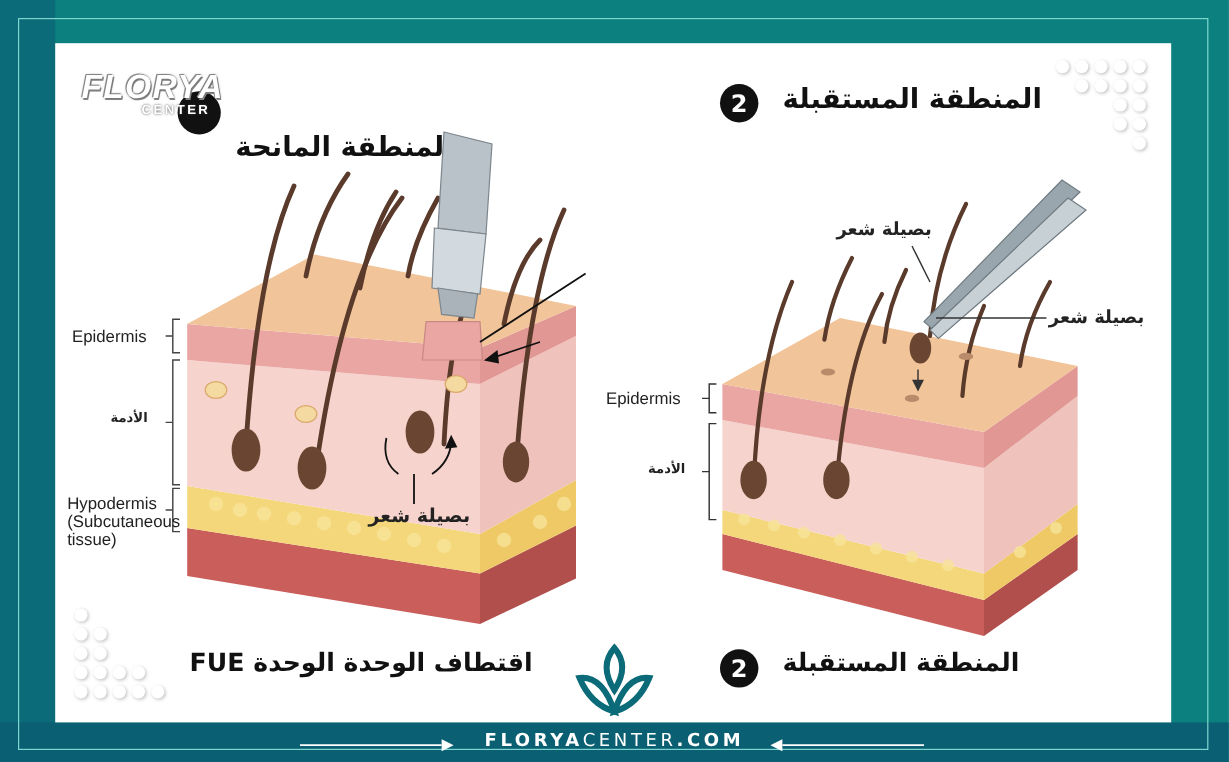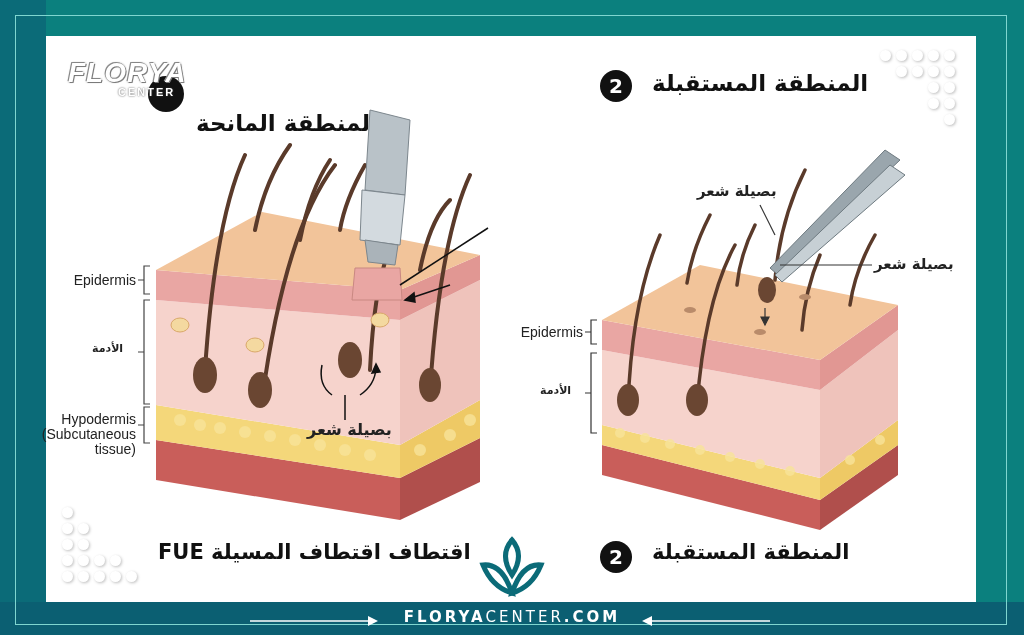--- a/index.html
+++ b/index.html
@@ -16,21 +16,21 @@
   .dots { position: absolute; display: grid; gap: 5px; }
   .dot { width: 11px; height: 11px; border-radius: 50%; background: #fff; box-shadow: 1px 1px 3px rgba(0,0,0,0.25); }
 
   .title { position: absolute; font-family: "DejaVu Sans", sans-serif; font-weight: bold; color: #111; direction: rtl; white-space: nowrap; }
   .badge { position: absolute; width: 32px; height: 32px; border-radius: 50%; background: #111; color: #fff; font-weight: bold; font-size: 20px; display: flex; align-items: center; justify-content: center; }
 
   .logo-text { position: absolute; left: 68px; top: 57px; font-family: "Liberation Sans", sans-serif; font-weight: bold; font-size: 28px; color: #fff; letter-spacing: 1px;
     text-shadow: 0 0 2px #555, 1px 1px 0 #888, -1px -1px 0 #999; font-style: italic; }
   .logo-sub { position: absolute; left: 118px; top: 86px; font-family: "Liberation Sans", sans-serif; font-weight: bold; font-size: 11px; color: #fff; letter-spacing: 2px; text-shadow: 0 0 2px #444; }
 
-  .label-en { position: absolute; font-family: "Liberation Sans", sans-serif; font-size: 14px; color: #222; text-align: right; line-height: 15px; }
+  .label-en { position: absolute; font-family: "Liberation Sans", sans-serif; font-size: 14px; color: #222; line-height: 15px; }
   .label-ar { position: absolute; font-weight: bold; font-size: 11px; color: #222; direction: rtl; }
 
   svg { position: absolute; }
 
   .footer-text { position: absolute; left: 0; top: 608px; width: 1024px; text-align: center; color: #fff; font-family: "DejaVu Sans", sans-serif; font-size: 15px; letter-spacing: 3px; }
   .footer-text b { font-weight: bold; }
   .footer-text span.light { font-weight: normal; }
 </style>
 </head>
 <body>
@@ -101,21 +101,21 @@
 <div>
   <div style="position:absolute; left:148px; top:76px; width:36px; height:36px; border-radius:50%; background:#111;"></div>
   <div class="logo-text">FLORYA</div>
   <div class="logo-sub">CENTER</div>
 </div>
 
 <div class="title" style="left:196px; top:66px; font-size:23px;margin-top:44px;">المنطقة المانحة</div>
 <div class="title" style="left:652px; top:70px; font-size:23px;">المنطقة المستقبلة</div>
 <div class="badge" style="left:600px; top:70px;">2</div>
 
-<div class="title" style="left:158px; top:540px; font-size:21px;">اقتطاف اقتطاف المسيلة FUE</div>
+<div class="title" style="left:158px; top:540px; font-size:21px;">اقتطاف الوحدة الوحدة FUE</div>
 <div class="title" style="left:652px; top:540px; font-size:21px;">المنطقة المستقبلة</div>
 <div class="badge" style="left:600px; top:541px;">2</div>
 
 <svg width="1024" height="635" viewBox="0 0 1024 635" style="left:0; top:0;">
 
   <polygon points="156,440 400,478 400,520 156,480" fill="#c95e5a"></polygon>
   <polygon points="400,478 480,438 480,482 400,520" fill="#b04f4c"></polygon>
 
   <polygon points="156,405 400,445 400,478 156,440" fill="#f4d77a"></polygon>
   <polygon points="400,445 480,400 480,438 400,478" fill="#eec965"></polygon>
@@ -240,21 +240,21 @@
     <path d="M780,265 L872,265"></path>
     <path d="M765,308 L765,320"></path>
     <polygon points="765,325 761,317 769,317" fill="#333"></polygon>
     <path d="M585,332 l6,0 l0,-12 l6,0 M591,332 l0,12 l6,0"></path>
     <path d="M585,393 l6,0 l0,-40 l6,0 M591,393 l0,40 l6,0"></path>
   </g>
 </svg>
 
 <div class="label-en" style="left:60px; top:273px; width:76px;">Epidermis</div>
 <div class="label-ar" style="left:92px; top:342px;">الأدمة</div>
-<div class="label-en" style="left:40px; top:412px; width:96px;">
+<div class="label-en" style="left:56px; top:412px; width:96px;">
   <div>Hypodermis</div>
   <div>(Subcutaneous</div>
   <div>tissue)</div>
 </div>
 <div class="label-ar" style="left:307px; top:420px; font-size:16px;">بصيلة شعر</div>
 
 <div class="label-en" style="left:505px; top:325px; width:78px;">Epidermis</div>
 <div class="label-ar" style="left:540px; top:384px;">الأدمة</div>
 <div class="label-ar" style="left:697px; top:182px; font-size:15px;">بصيلة شعر</div>
 <div class="label-ar" style="left:874px; top:255px; font-size:15px;">بصيلة شعر</div>

